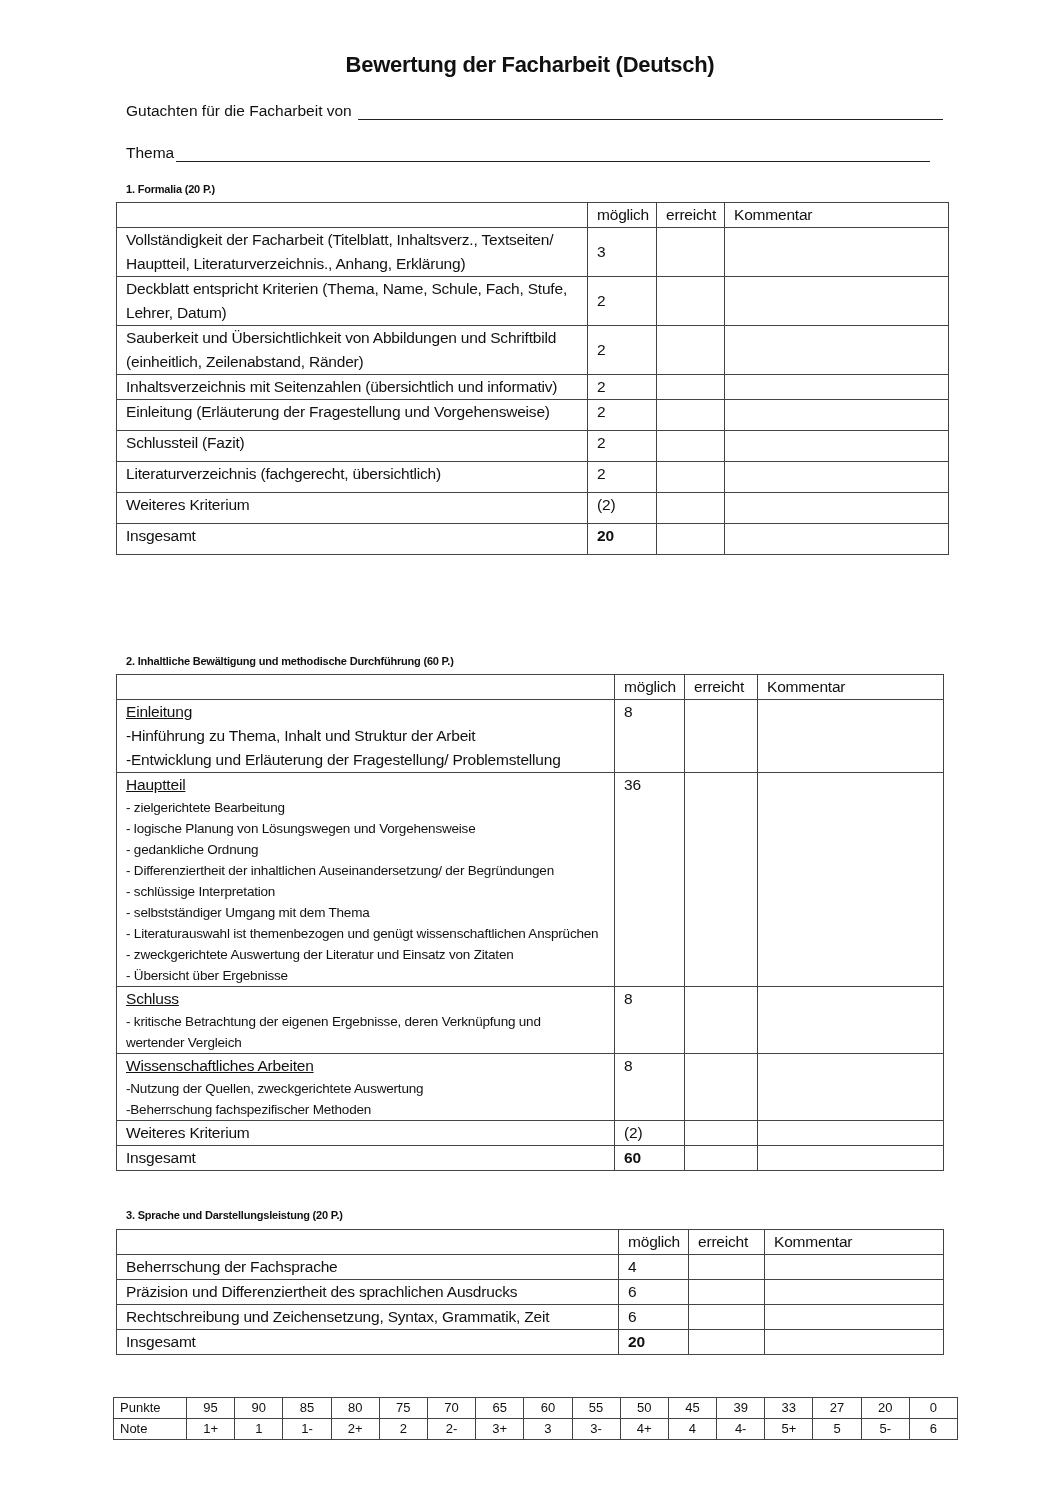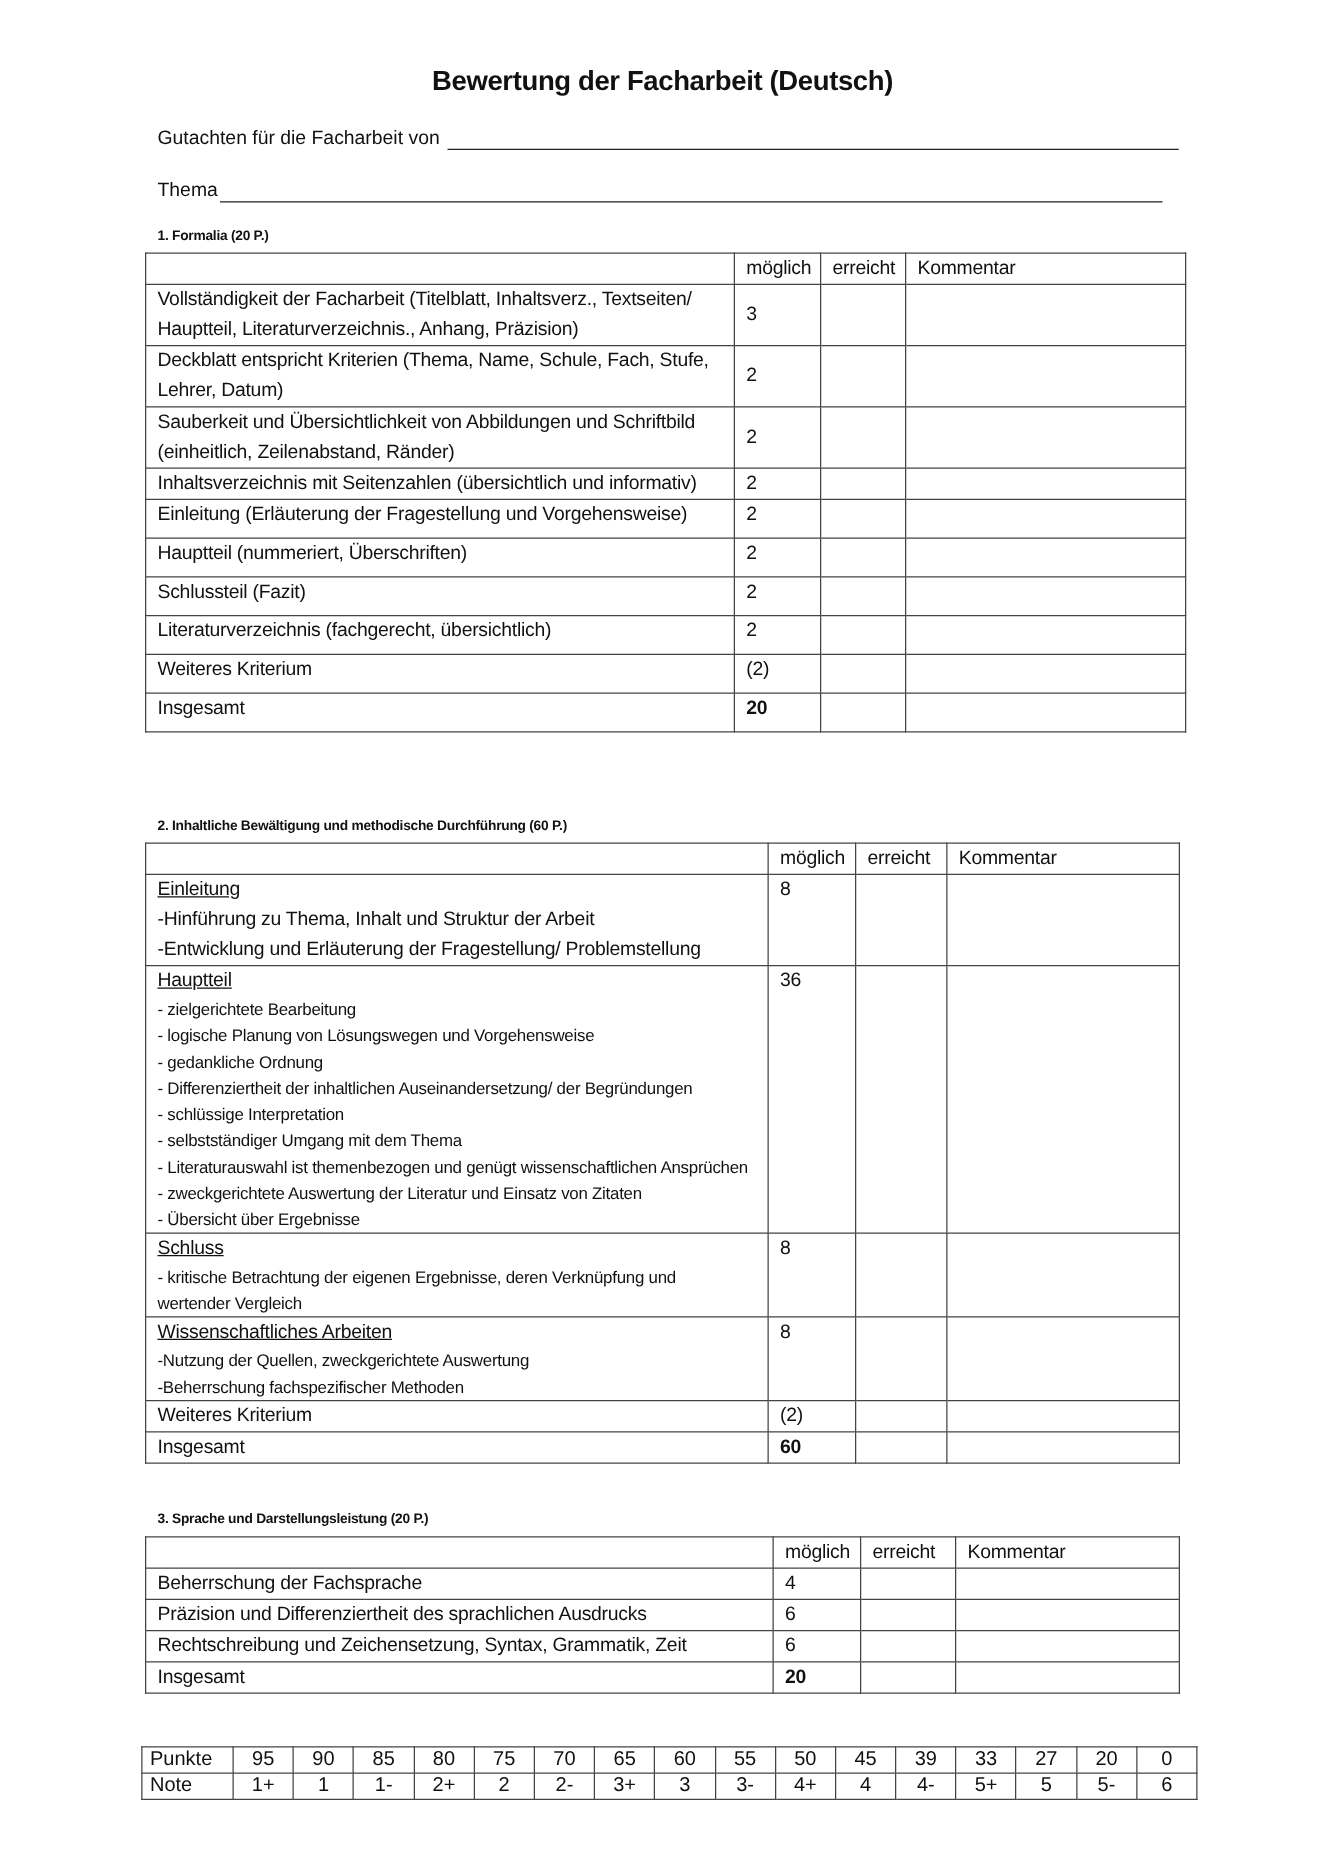--- a/index.html
+++ b/index.html
@@ -29,21 +29,21 @@
   table.grid td.top { vertical-align: top; }
   table.grid .small { font-size: 13.5px; line-height: 21px; }
   table.grid .u { text-decoration: underline; }
   table.grid .b { font-weight: bold; }
   #t1 { left: 116px; top: 202px; width: 832px; }
   #t1 td { line-height: 24px; }
   #t2 { left: 116px; top: 674px; width: 827px; }
   #t3 { left: 116px; top: 1229px; width: 827px; }
   #grades {
     position: absolute; left: 113px; top: 1397px; border-collapse: collapse; table-layout: fixed;
-    font-size: 16px; width: 845px;
+    font-size: 13px; width: 845px;
   }
   #grades td { border: 1px solid #444; text-align: center; height: 20px; line-height: 20px; padding: 0; }
   #grades td.lbl { text-align: left; padding-left: 6px; }
 </style>
 </head>
 <body>
 
 <div id="title">Bewertung der Facharbeit (Deutsch)</div>
 
 <div class="line-field" style="top:102px;">
@@ -67,21 +67,21 @@
   <tbody id="t1-body">
       <tr style="height: 21px;">
         <td></td>
         <td>möglich</td>
         <td>erreicht</td>
         <td>Kommentar</td>
       </tr>
       <tr style="height: 48px;">
         <td>
           <div>Vollständigkeit der Facharbeit (Titelblatt, Inhaltsverz., Textseiten/</div>
-          <div>Hauptteil, Literaturverzeichnis., Anhang, Präzision)</div>
+          <div>Hauptteil, Literaturverzeichnis., Anhang, Erklärung)</div>
         </td>
         <td class="num">3</td>
         <td></td>
         <td></td>
       </tr>
       <tr style="height: 48px;">
         <td>
           <div>Deckblatt entspricht Kriterien (Thema, Name, Schule, Fach, Stufe,</div>
           <div>Lehrer, Datum)</div>
         </td>
@@ -102,28 +102,20 @@
         <td style="vertical-align: top;">
           <div>Inhaltsverzeichnis mit Seitenzahlen (übersichtlich und informativ)</div>
         </td>
         <td class="num top">2</td>
         <td></td>
         <td></td>
       </tr>
       <tr style="height: 31px;">
         <td style="vertical-align: top;">
           <div>Einleitung (Erläuterung der Fragestellung und Vorgehensweise)</div>
-        </td>
-        <td class="num top">2</td>
-        <td></td>
-        <td></td>
-      </tr>
-      <tr style="height: 31px;">
-        <td style="vertical-align: top;">
-          <div>Hauptteil (nummeriert, Überschriften)</div>
         </td>
         <td class="num top">2</td>
         <td></td>
         <td></td>
       </tr>
       <tr style="height: 31px;">
         <td style="vertical-align: top;">
           <div>Schlussteil (Fazit)</div>
         </td>
         <td class="num top">2</td>

